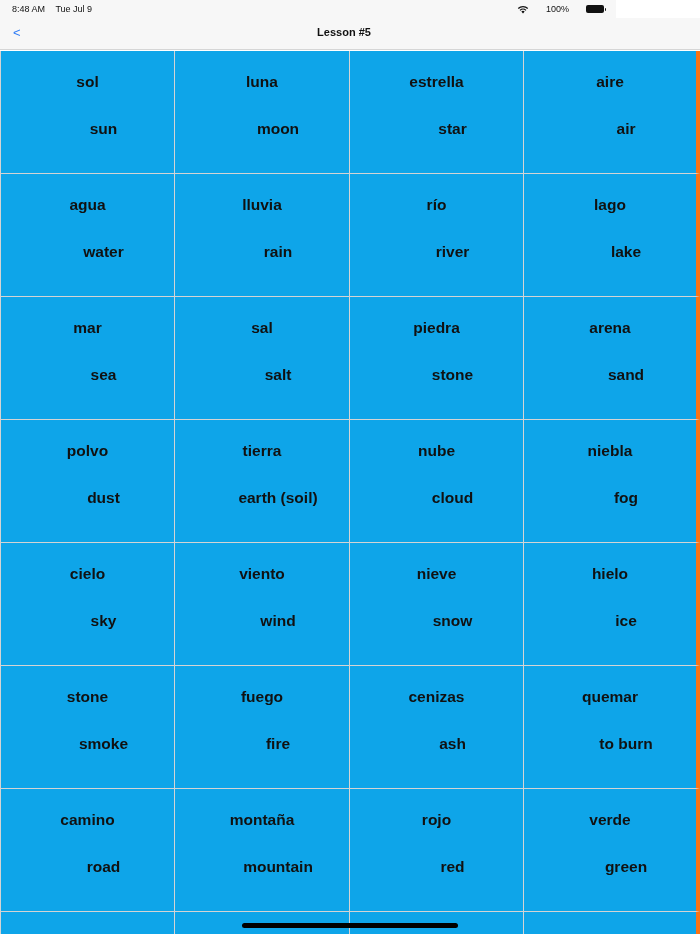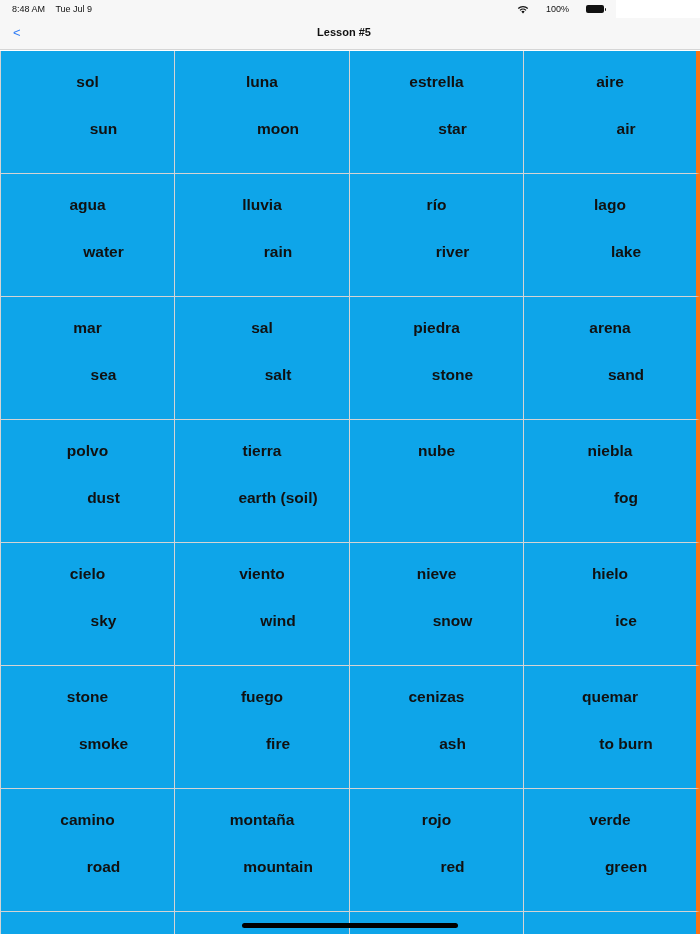--- a/index.html
+++ b/index.html
@@ -134,20 +134,21 @@
     <div class="cell">
       <div class="word es">polvo</div>
       <div class="word en">dust</div>
     </div>
     <div class="cell">
       <div class="word es">tierra</div>
       <div class="word en">earth (soil)</div>
     </div>
     <div class="cell">
       <div class="word es">nube</div>
+      <div class="word en">cloud</div>
     </div>
     <div class="cell">
       <div class="word es">niebla</div>
       <div class="word en">fog</div>
     </div>
     <div class="cell">
       <div class="word es">cielo</div>
       <div class="word en">sky</div>
     </div>
     <div class="cell">

